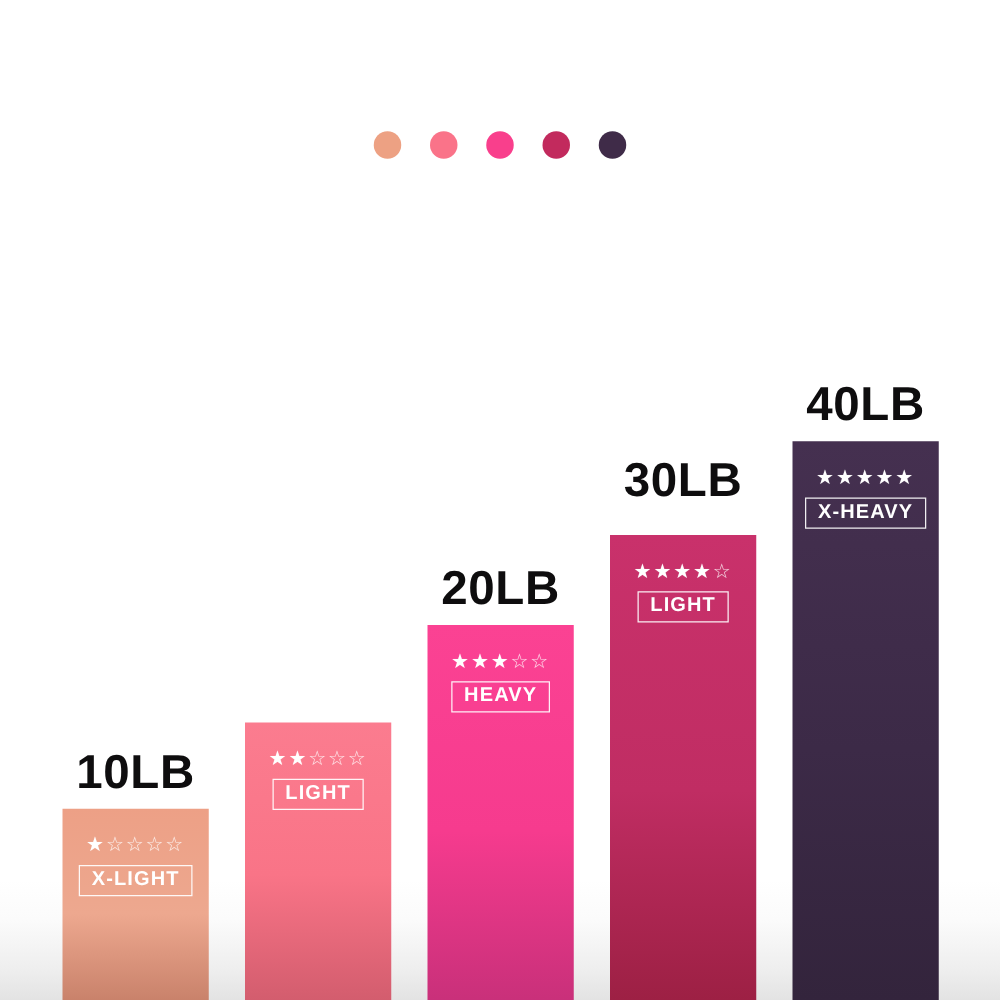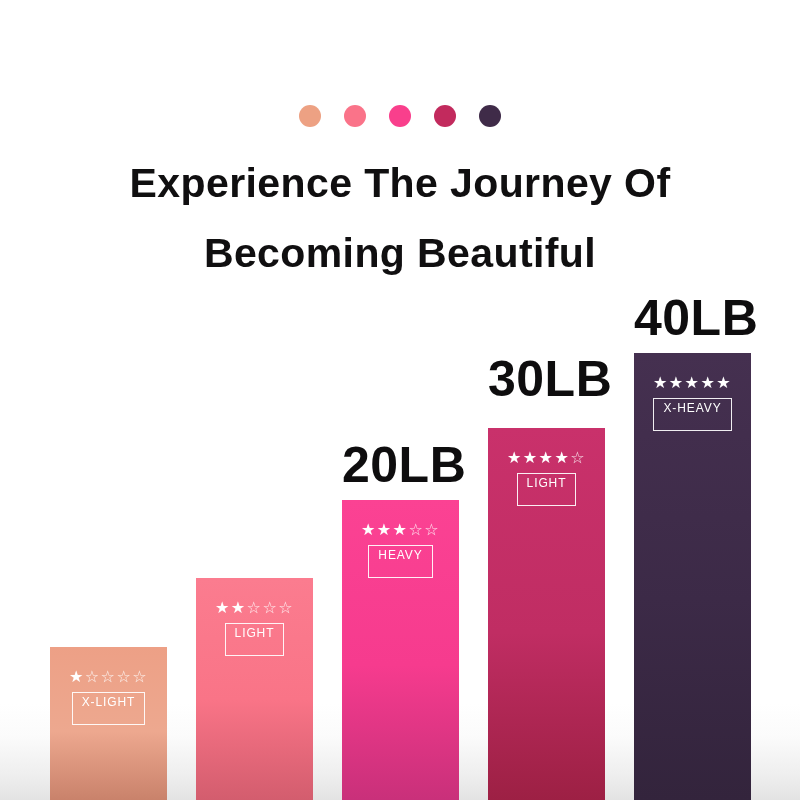--- a/index.html
+++ b/index.html
@@ -85,21 +85,21 @@
     width: 100%;
     overflow: hidden;
   }
 
   .bar-weight {
     position: absolute;
     left: 0;
     width: 100%;
     text-align: center;
     font-weight: bold;
-    font-size: 50px;
+    font-size: 38px;
     letter-spacing: 0.5px;
     color: #0e0d0e;
     line-height: 1;
   }
 
   .badge-block {
     position: absolute;
     left: 0;
     width: 100%;
     display: flex;
@@ -114,54 +114,51 @@
     letter-spacing: 1.5px;
     color: #ffffff;
     white-space: nowrap;
     text-shadow: 0 0 1px rgba(255,255,255,0.25);
   }
   .stars .star-empty { opacity: 0.78; }
 
   .level-badge {
     border: 1.6px solid rgba(255,255,255,0.92);
     color: #ffffff;
-    font-size: 12px;
+    font-size: 16px;
     letter-spacing: 0.9px;
-    padding: 3px 9px 16px 9px;
+    padding: 3px 9px 4px 9px;
     line-height: 1;
     white-space: nowrap;
-    font-weight: normal;
+    font-weight: bold;
   }
 </style>
 </head>
 <body>
 
 <div id="poster">
 
   <div id="dot-row">
       <span class="dot" style="background: rgb(237, 161, 131);"></span>
       <span class="dot" style="background: rgb(250, 115, 137);"></span>
       <span class="dot" style="background: rgb(249, 63, 140);"></span>
       <span class="dot" style="background: rgb(194, 42, 93);"></span>
       <span class="dot" style="background: rgb(63, 43, 72);"></span>
     </div>
 
-  <div id="headline">
-    <span class="hl-line">Experience The Journey Of</span>
-    <span class="hl-line">Becoming Beautiful</span>
-  </div>
 
   <div id="chart">
       <div class="bar-group" style="left: 50px; width: 117px; height: 153px;">
         <div class="bar" style="height: 153px; background: linear-gradient(rgb(237, 160, 134) 0%, rgb(237, 168, 143) 55%, rgb(201, 130, 107) 100%);">
           <div class="badge-block" style="top: 22px;">
             <div class="stars"><span class="star-full">★</span><span class="star-empty">☆☆☆☆</span></div>
             <div class="level-badge">X-LIGHT</div>
           </div>
         </div>
+        <div class="bar-weight" style="bottom: 163px;">10LB</div>
       </div>
       <div class="bar-group" style="left: 196px; width: 117px; height: 222px;">
         <div class="bar" style="height: 222px; background: linear-gradient(rgb(251, 124, 143) 0%, rgb(249, 116, 135) 55%, rgb(211, 93, 110) 100%);">
           <div class="badge-block" style="top: 22px;">
             <div class="stars"><span class="star-full">★★</span><span class="star-empty">☆☆☆</span></div>
             <div class="level-badge">LIGHT</div>
           </div>
         </div>
       </div>
       <div class="bar-group" style="left: 342px; width: 117px; height: 300px;">

